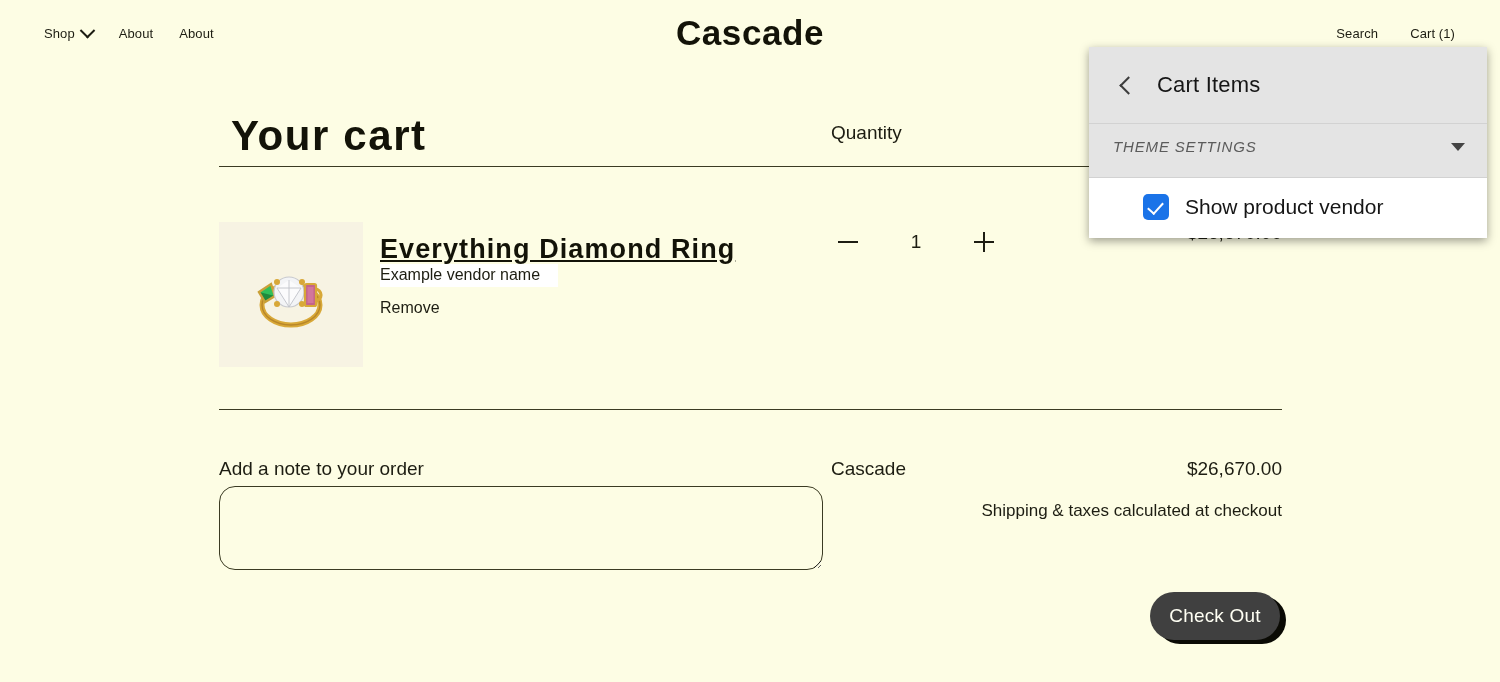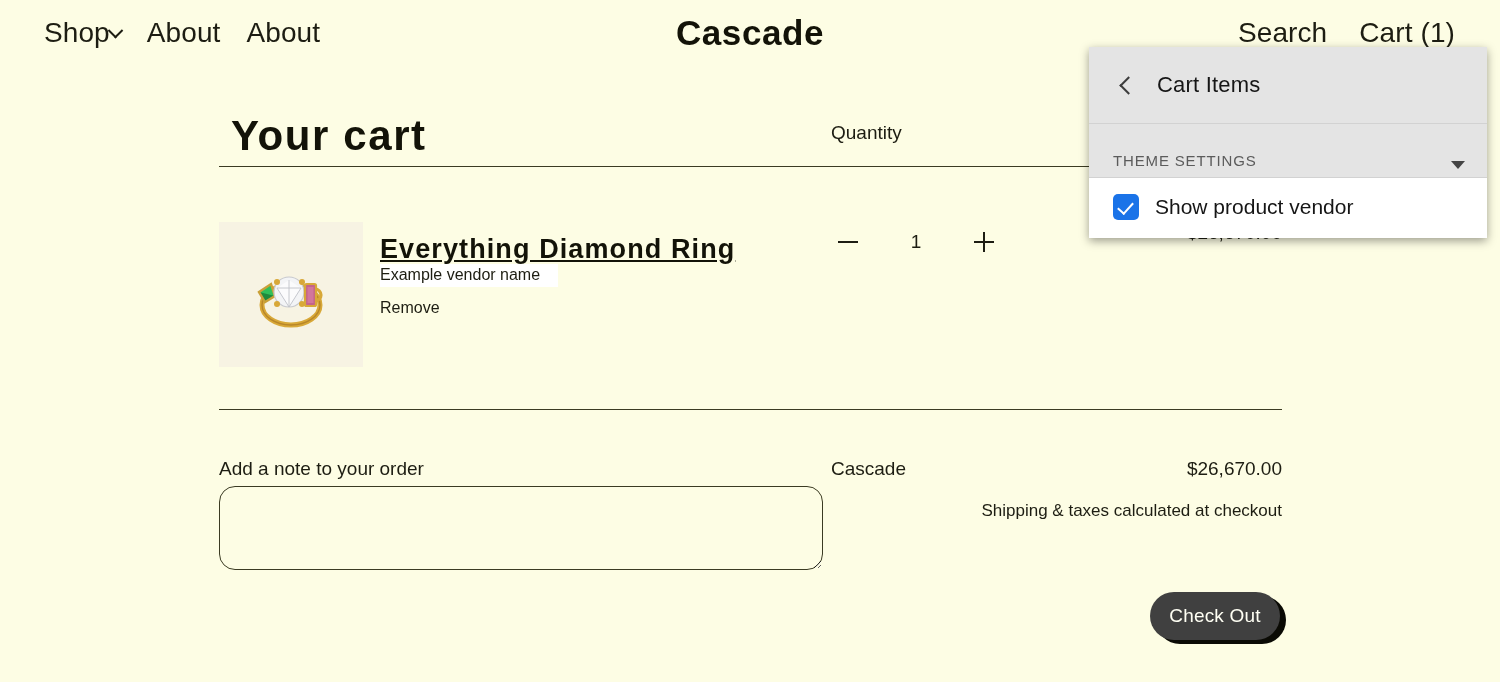--- a/index.html
+++ b/index.html
@@ -26,26 +26,27 @@
     align-items: center;
   }
   .nav-left {
     position: absolute;
     left: 44px;
     display: flex;
     align-items: center;
     gap: 26px;
   }
   .nav-link {
-    font-size: 28px;
+    font-size: 13px;
     color: #1d1d12;
     text-decoration: none;
     letter-spacing: .1px;
     display: inline-flex;
     align-items: center;
+    gap: 7px;
     line-height: 1;
   }
   .chev-down {
     display: inline-block;
     width: 11px; height: 11px;
     border-right: 2px solid #1d1d12;
     border-bottom: 2px solid #1d1d12;
     transform: rotate(45deg) translate(-2px,-2px);
   }
   .brand {
@@ -296,25 +297,26 @@
   .tp-title {
     font-size: 22px;
     color: #161616;
     margin-left: 18px;
     letter-spacing: .2px;
   }
   .tp-section {
     height: 54px;
     background: #E4E4E4;
     display: flex;
-    align-items: flex-end;
+    align-items: center;
     justify-content: space-between;
     padding: 0 22px 8px 24px;
     border-bottom: 1px solid #D2D2D2;
     cursor: pointer;
+    font-style: italic;
   }
   .tp-section-label {
     font-size: 15px;
     letter-spacing: .85px;
     color: #5b5b5b;
   }
   .tp-caret {
     width: 0; height: 0;
     border-left: 7px solid transparent;
     border-right: 7px solid transparent;
@@ -322,20 +324,21 @@
   }
   .tp-body {
     background: #FFFFFF;
     padding: 16px 24px 18px 24px;
   }
   .tp-row {
     display: flex;
     align-items: center;
     gap: 16px;
     cursor: pointer;
+    margin-left: 30px;
   }
   .tp-check {
     width: 26px; height: 26px;
     border-radius: 5px;
     background: #1a73e8;
     position: relative;
     flex: 0 0 auto;
   }
   .tp-check::after {
     content: "";

